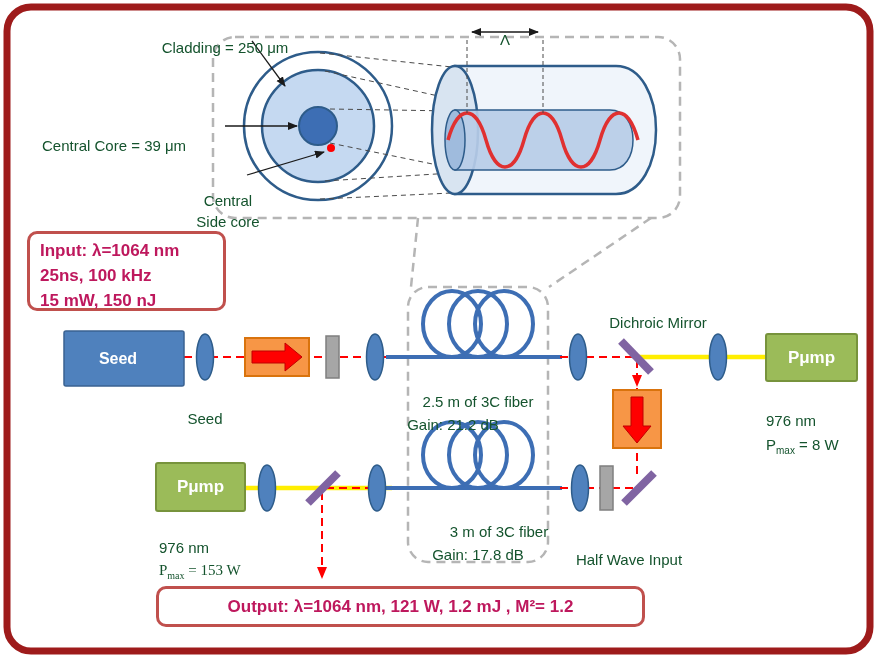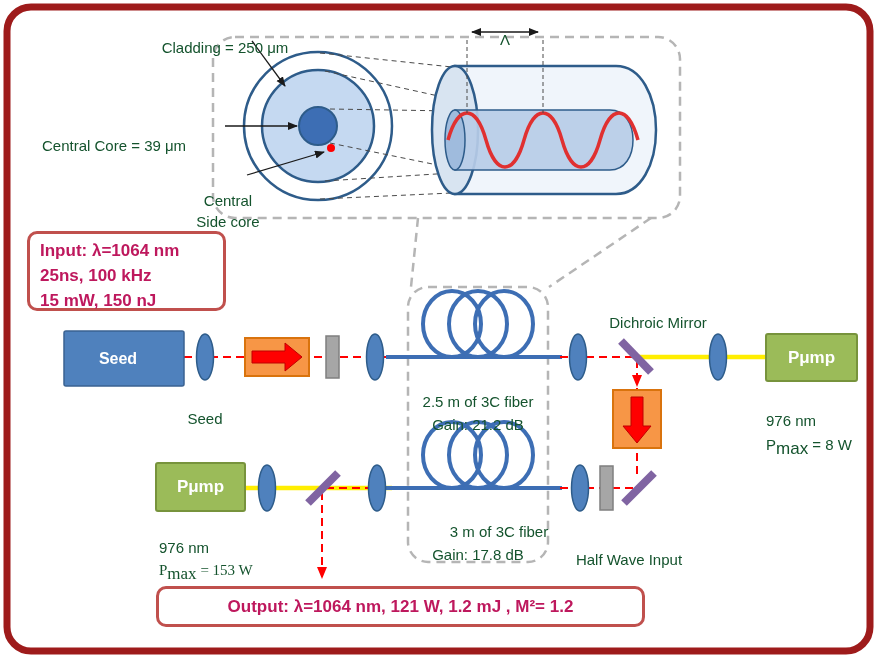--- a/index.html
+++ b/index.html
@@ -19,21 +19,21 @@
     border-radius:10px; background:#ffffff; font-weight:bold; font-size:17px;
     line-height:25px; padding:4px 0 0 10px; color:#be185d;
     font-family:"Liberation Sans", sans-serif;
   }
   .outbox { display:flex; align-items:center; justify-content:center; padding:0; }
   .boxlbl {
     position:absolute; display:flex; align-items:center; justify-content:center;
     color:#ffffff; font-weight:bold; font-size:16px;
     font-family:"Liberation Sans", sans-serif;
   }
-  sub { font-size:17px; }
+  sub { font-size:10px; }
 </style>
 </head>
 <body>
 
 <div class="frame">
 
 <svg width="877" height="658" viewBox="0 0 877 658">
   <defs>
     <marker id="blkArrow" markerUnits="userSpaceOnUse" markerWidth="12" markerHeight="10" refX="9" refY="4" orient="auto">
       <path d="M0,0 L10,4 L0,8 Z" fill="#1a1a1a"></path>
@@ -161,21 +161,21 @@
   <div>25ns, 100 kHz</div>
   <div>15 mW, 150 nJ</div>
 </div>
 
 <div class="boxlbl" style="left:64px; top:331px; width:108px; height:55px;">Seed</div>
 <div class="boxlbl" style="left:766px; top:334px; width:91px; height:47px; font-size:17px;">Pμmp</div>
 <div class="boxlbl" style="left:156px; top:463px; width:89px; height:48px; font-size:17px;">Pμmp</div>
 
 <div class="lbl center" style="left:175px; top:390px; width:60px;">Seed</div>
 <div class="lbl center" style="left:410px; top:373px; width:136px;">2.5 m of 3C fiber</div>
-<div class="lbl center" style="left:410px; top:396px; width:136px;">Gain: 21.2 dB</div>
+<div class="lbl center" style="left:385px; top:396px; width:136px;">Gain: 21.2 dB</div>
 <div class="lbl center" style="left:582px; top:294px; width:152px;">Dichroic Mirror</div>
 <div class="lbl center" style="left:410px; top:503px; width:136px;padding-left:21px;">3 m of 3C fiber</div>
 <div class="lbl center" style="left:410px; top:526px; width:136px;">Gain: 17.8 dB</div>
 <div class="lbl center" style="left:551px; top:531px; width:156px;">Half Wave Input</div>
 
 <div class="lbl" style="left:766px; top:392px;">976 nm</div>
 <div class="lbl" style="left:766px; top:416px;">
   <span>P</span><sub>max</sub><span> = 8 W</span>
 </div>
 <div class="lbl" style="left:159px; top:519px;">976 nm</div>

